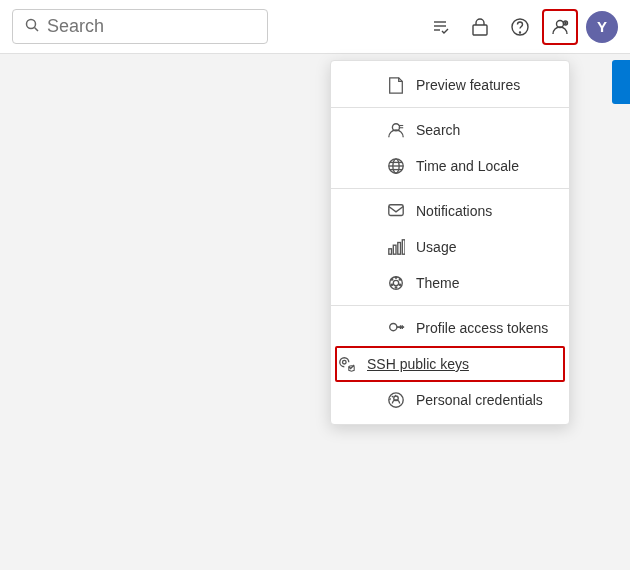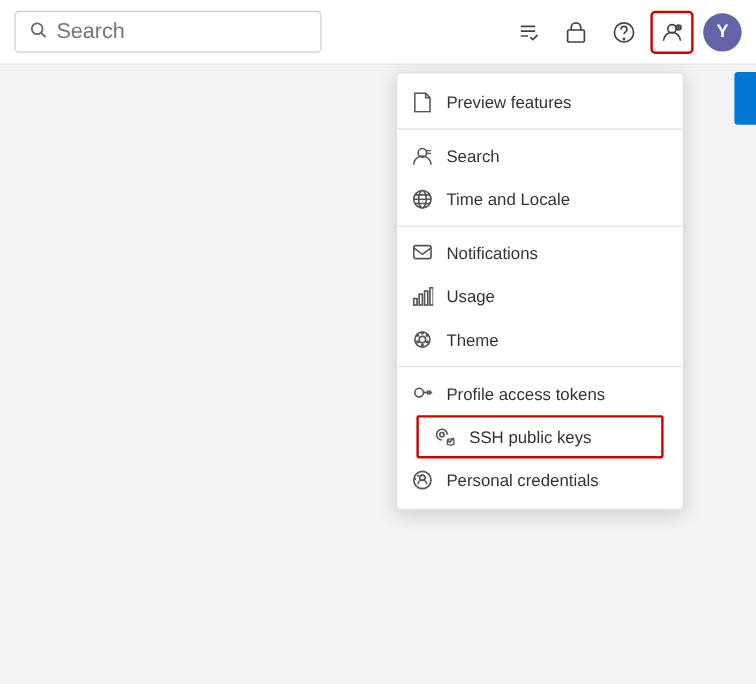--- a/index.html
+++ b/index.html
@@ -124,27 +124,29 @@
 
     .menu-item {
       display: flex;
       align-items: center;
       padding: 9px 11px;
       cursor: pointer;
       font-size: 14px;
       color: #333;
       gap: 10px;
       position: relative;
+      margin-left: 44px;
     }
 
     .menu-item.highlighted {
       border: 2px solid #cc0000;
       border-radius: 2px;
-      margin: 0 16px;
-      padding: 7px 12px;
+      margin: 0 4px;
+      padding: 7px 0;
+      text-decoration: underline;
     }
 
     .menu-divider {
       height: 1px;
       background: #e0e0e0;
       margin: 4px 0;
     }
 
     .menu-icon {
       font-size: 16px;

